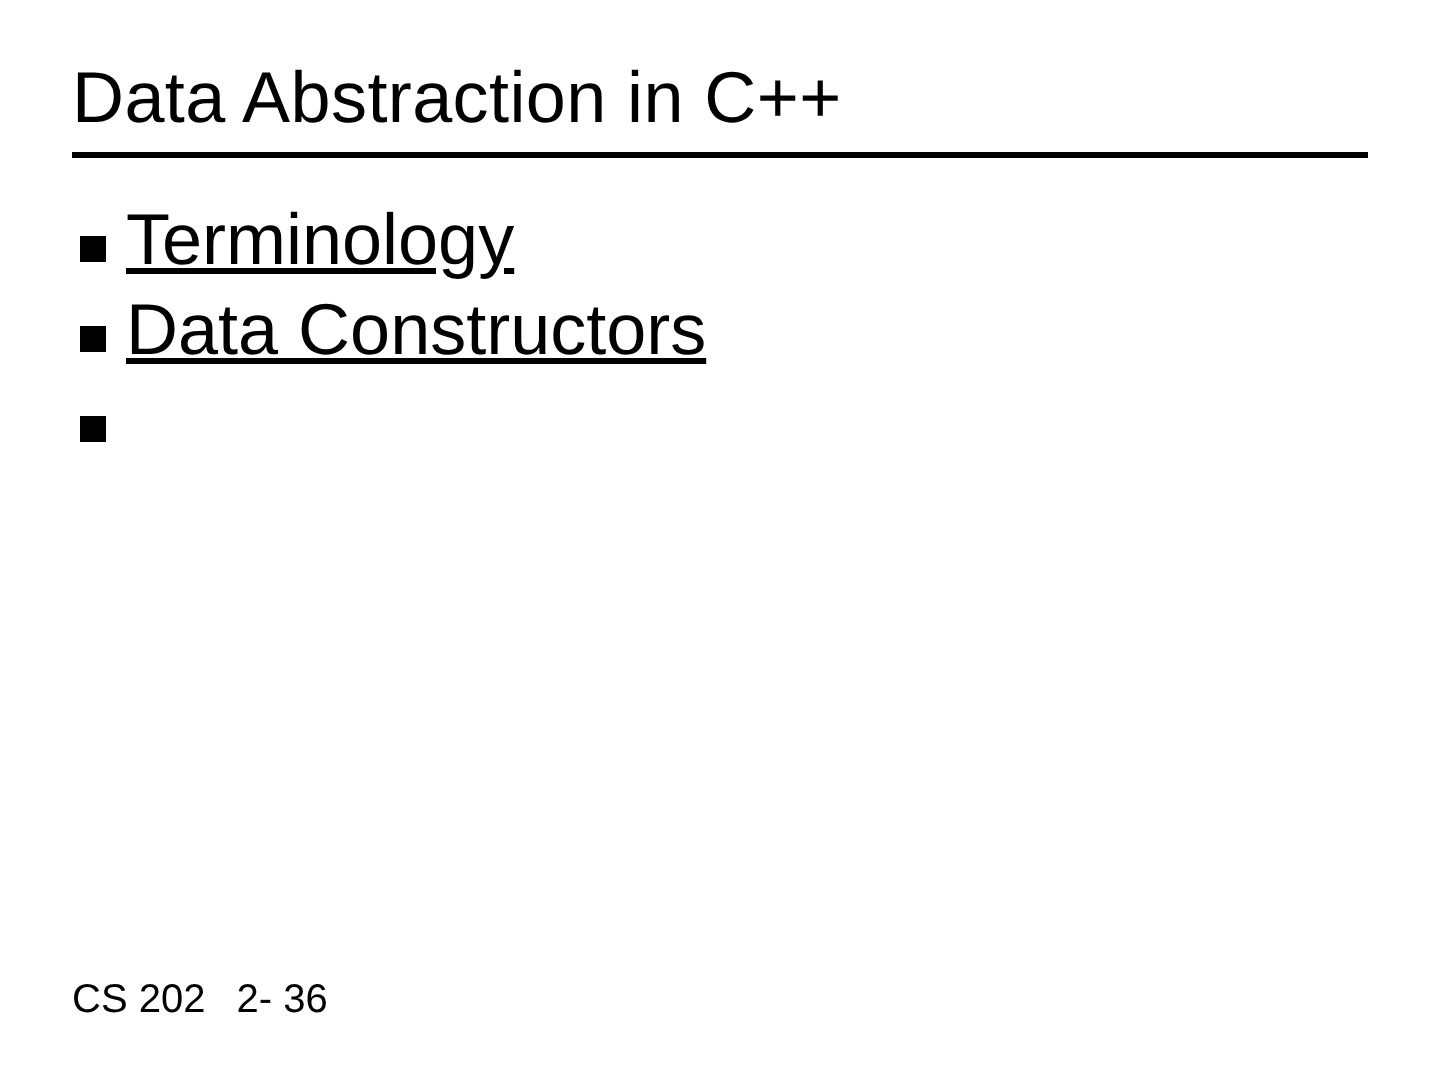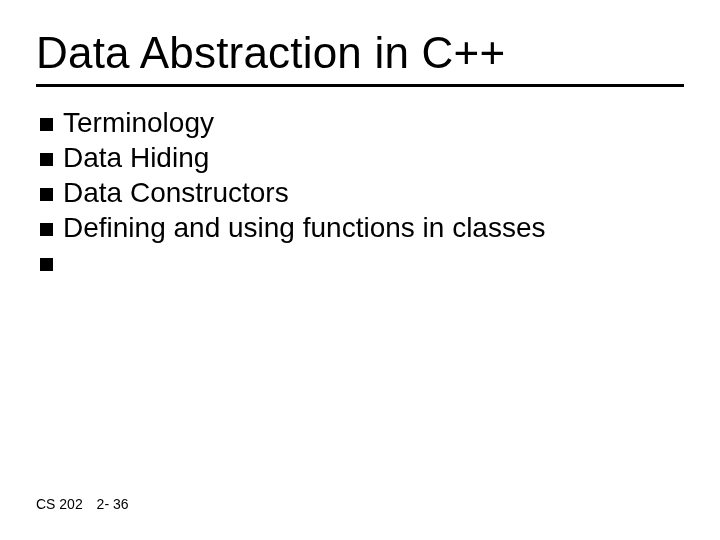--- a/index.html
+++ b/index.html
@@ -13,68 +13,67 @@
     overflow: hidden;
   }
   .slide {
     box-sizing: border-box;
     width: 720px;
     height: 540px;
     padding: 28px 36px 20px 36px;
     position: relative;
   }
   .title {
-    font-size: 44px;
+    font-size: 36px;
     font-weight: 400;
     margin: 0 0 6px 0;
     letter-spacing: 0.2px;
   }
   .rule {
     border: none;
     border-top: 3px solid #000;
     margin: 0 0 18px 0;
   }
   .bullets {
     list-style: none;
     padding: 0 0 0 4px;
     margin: 0;
   }
   .bullets li {
-    font-size: 28px;
+    font-size: 36px;
     line-height: 1.25;
     padding-left: 28px;
     text-indent: -28px;
     margin: 0;
+    text-decoration: underline;
   }
   .sq {
     display: inline-block;
     width: 13px;
     height: 13px;
     background: #000;
     margin-right: 10px;
     vertical-align: 1px;
   }
   .footer {
     position: absolute;
     left: 36px;
     bottom: 28px;
-    font-size: 14px;
+    font-size: 20px;
   }
   .footer .course { margin-right: 10px; }
 </style>
 </head>
 <body>
 
 <div class="slide">
   <h1 class="title">Data Abstraction in C++</h1>
   <hr class="rule">
   <ul class="bullets">
     <li><span class="sq"></span><span>Terminology</span></li>
-    <li><span class="sq"></span><span>Data Hiding</span></li>
     <li><span class="sq"></span><span>Data Constructors</span></li>
-    <li><span class="sq"></span><span>Defining and using functions in classes</span></li>
     <li><span class="sq"></span></li>
   </ul>
   <div class="footer">
     <span class="course">CS 202</span>
     <span>2- 36</span>
   </div>
 </div>
 
 </body></html>

